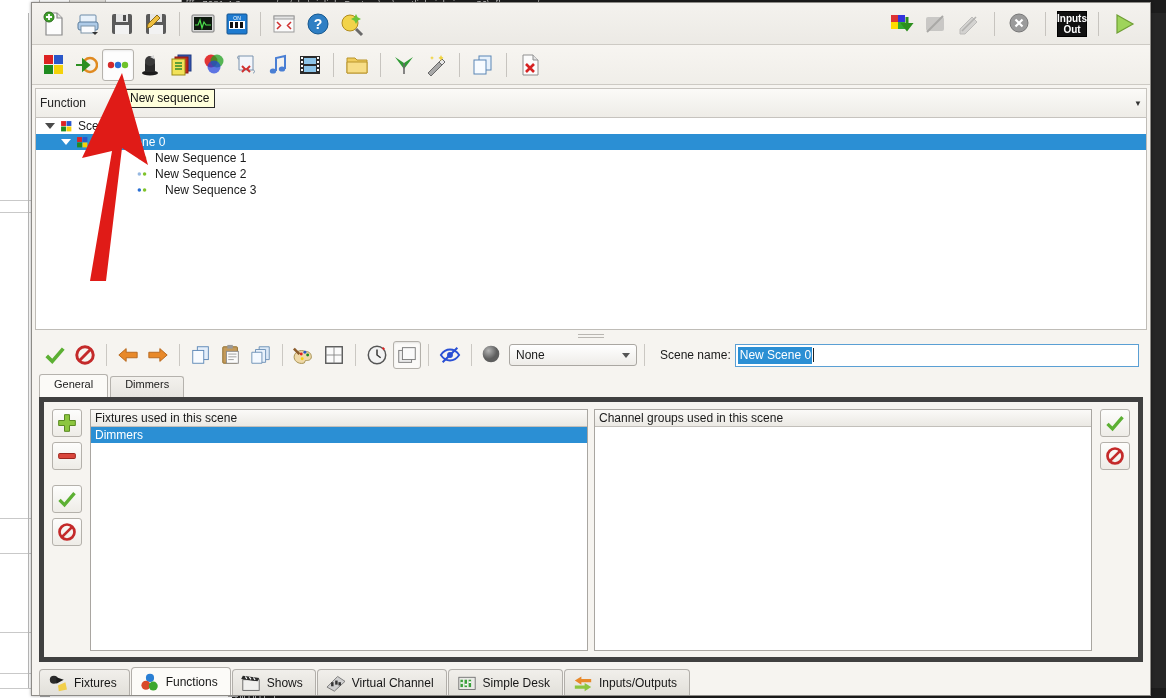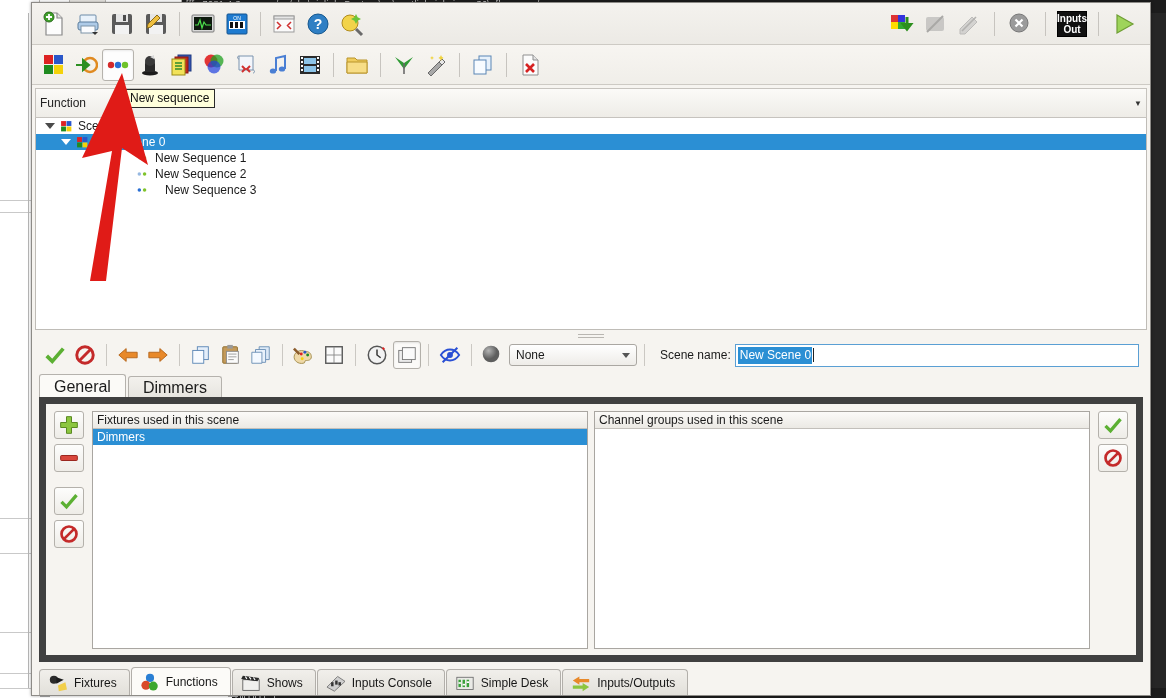--- a/index.html
+++ b/index.html
@@ -139,29 +139,29 @@
     display:flex; align-items:center; padding: 0 2px; margin-right: 2px;
   }
   .sname-input .sel-text {
     background:#2b8fd4; color:#fff; font-size:12px; padding: 1px 1px 2px 2px;
   }
   .caretbar { width:1px; height:14px; background:#222; margin-left:1px; }
 
   
   .tabstrip { display:flex; align-items:flex-end; height: 24px; margin: 2px 3px 0 7px; }
   .tab {
-    height: 22px; padding: 8px 14px; display:flex; align-items:center; font-size:16px; color:#1b1b1b;
+    height: 22px; padding: 8px 14px; display:flex; align-items:flex-end; font-size:11px; color:#1b1b1b;
     background: linear-gradient(#f3f1ed,#e6e4df);
     border: 1px solid #b5b2ad; border-bottom: none;
     border-radius: 3px 3px 0 0; margin-right: 2px;
   }
   .tab.active { background:#fbfaf7; height: 24px; border-color:#b5b2ad; }
 
   .panel {
-    flex: 1; border: 7px solid #404040; background: #f6f4f0;
+    flex: 1; border: 5px solid #404040; background: #f6f4f0;
     margin: 0 7px 2px 7px; display:flex; padding: 7px 6px 6px 6px; gap: 6px;
     position: relative; top: -1px;
   }
   .side-btns { display:flex; flex-direction:column; gap:5px; width: 34px; align-items:center; }
   .sbtn {
     width: 30px; height: 28px; border:1px solid #b4b1ab; border-radius:3px;
     background: linear-gradient(#fdfdfc,#eeece7);
     display:flex; align-items:center; justify-content:center;
   }
   .sbtn.gap { margin-top: 10px; }
@@ -731,21 +731,21 @@
         </svg>
       <span>Shows</span>
     </div>
     <div class="btab">
       <svg class="btab-ic" viewBox="0 0 24 22">
           <path d="M1 16L14 3l9 6-13 12z" fill="#cfcfcf" stroke="#6a6a6a"></path>
           <rect x="6" y="10" width="3" height="5" fill="#333"></rect>
           <rect x="11" y="8" width="3" height="5" fill="#333"></rect>
           <rect x="15" y="10" width="3" height="4" fill="#333"></rect>
         </svg>
-      <span>Inputs Console</span>
+      <span>Virtual Channel</span>
     </div>
     <div class="btab">
       <svg class="btab-ic" viewBox="0 0 24 22">
           <rect x="2" y="4" width="20" height="15" fill="#eaeae6" stroke="#666"></rect>
           <rect x="4" y="7" width="3" height="9" fill="#3aa03a"></rect>
           <rect x="9" y="7" width="3" height="9" fill="#3aa03a"></rect>
           <rect x="14" y="7" width="3" height="9" fill="#3aa03a"></rect>
           <rect x="4" y="10" width="3" height="2" fill="#fff"></rect>
           <rect x="9" y="12" width="3" height="2" fill="#fff"></rect>
           <rect x="14" y="9" width="3" height="2" fill="#fff"></rect>

